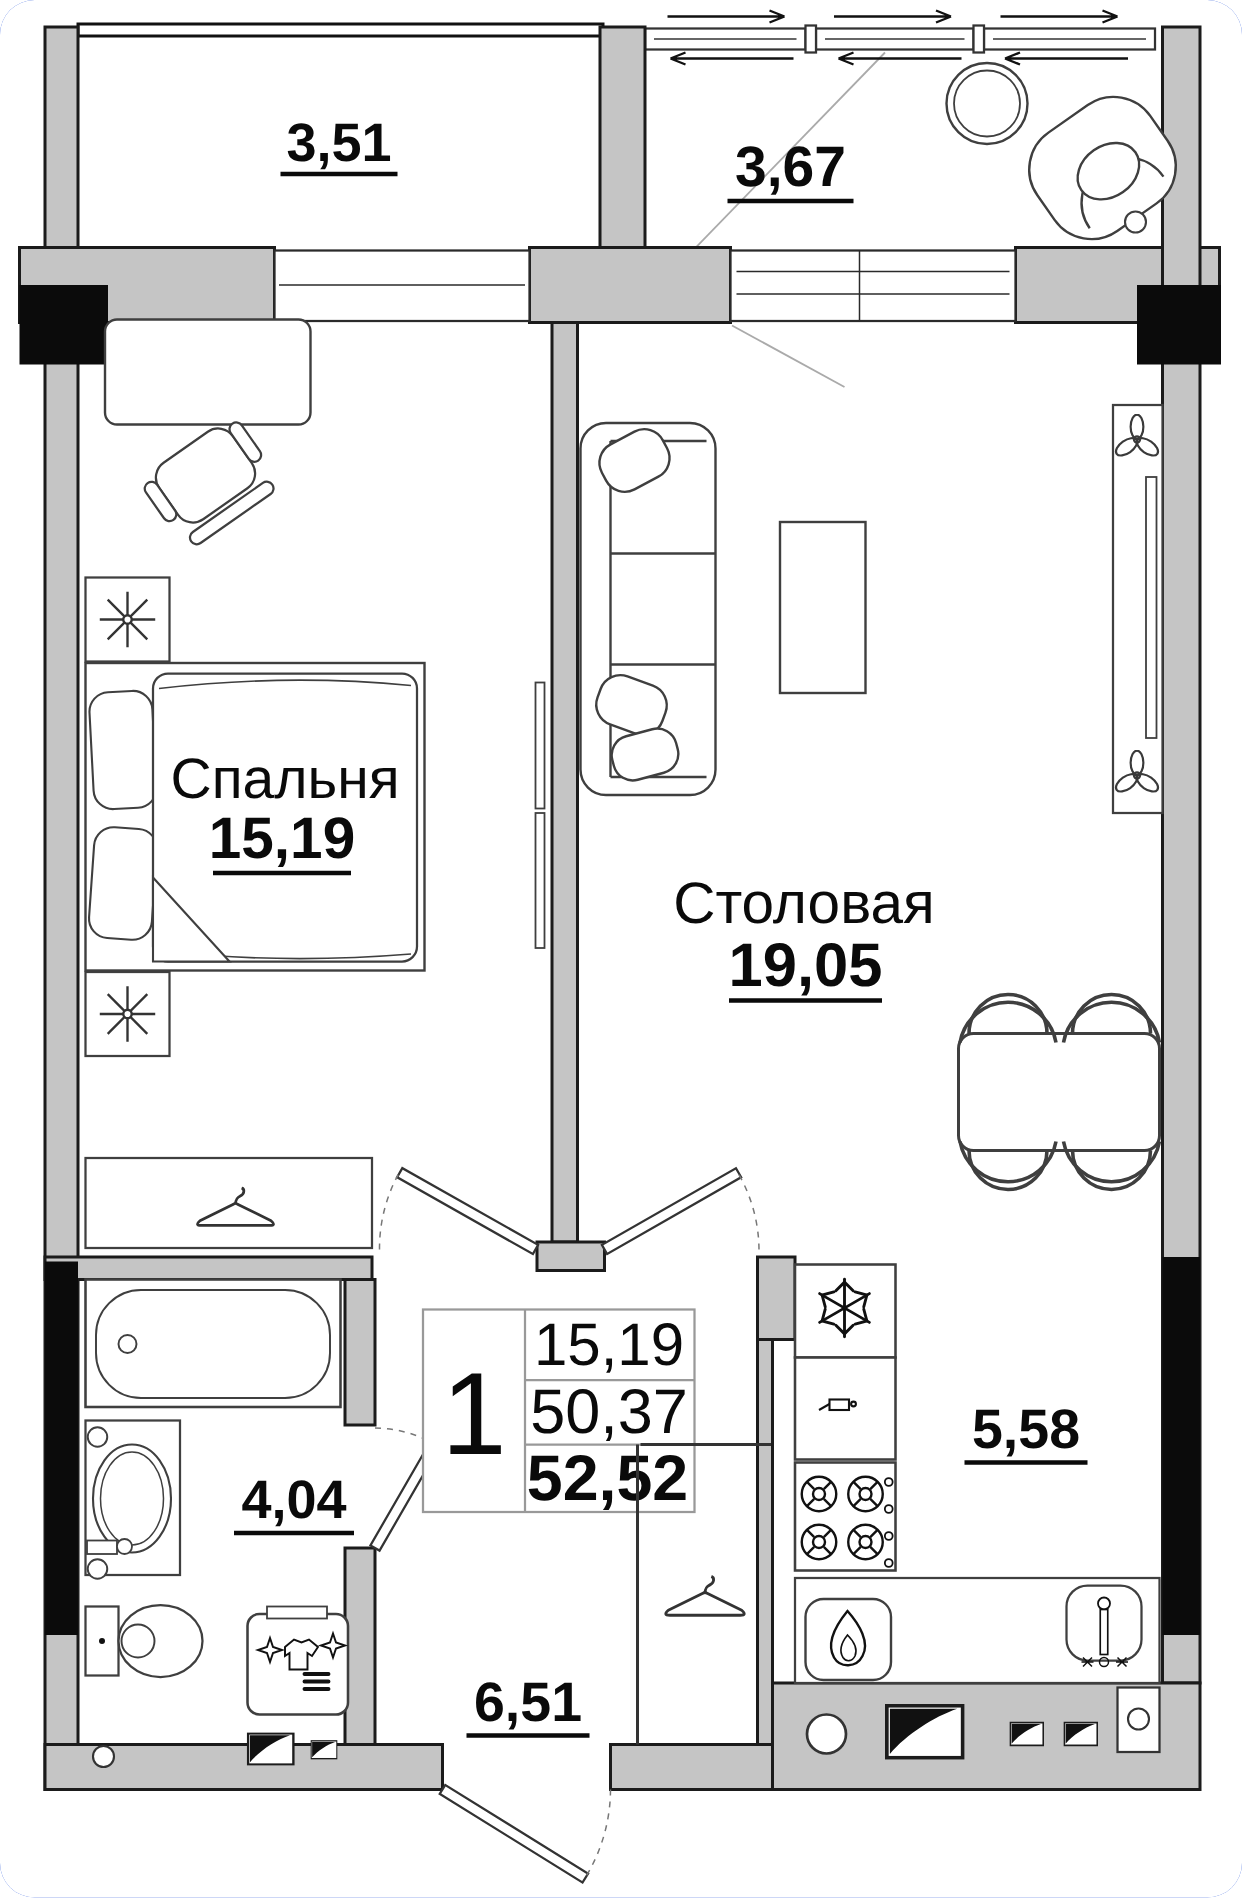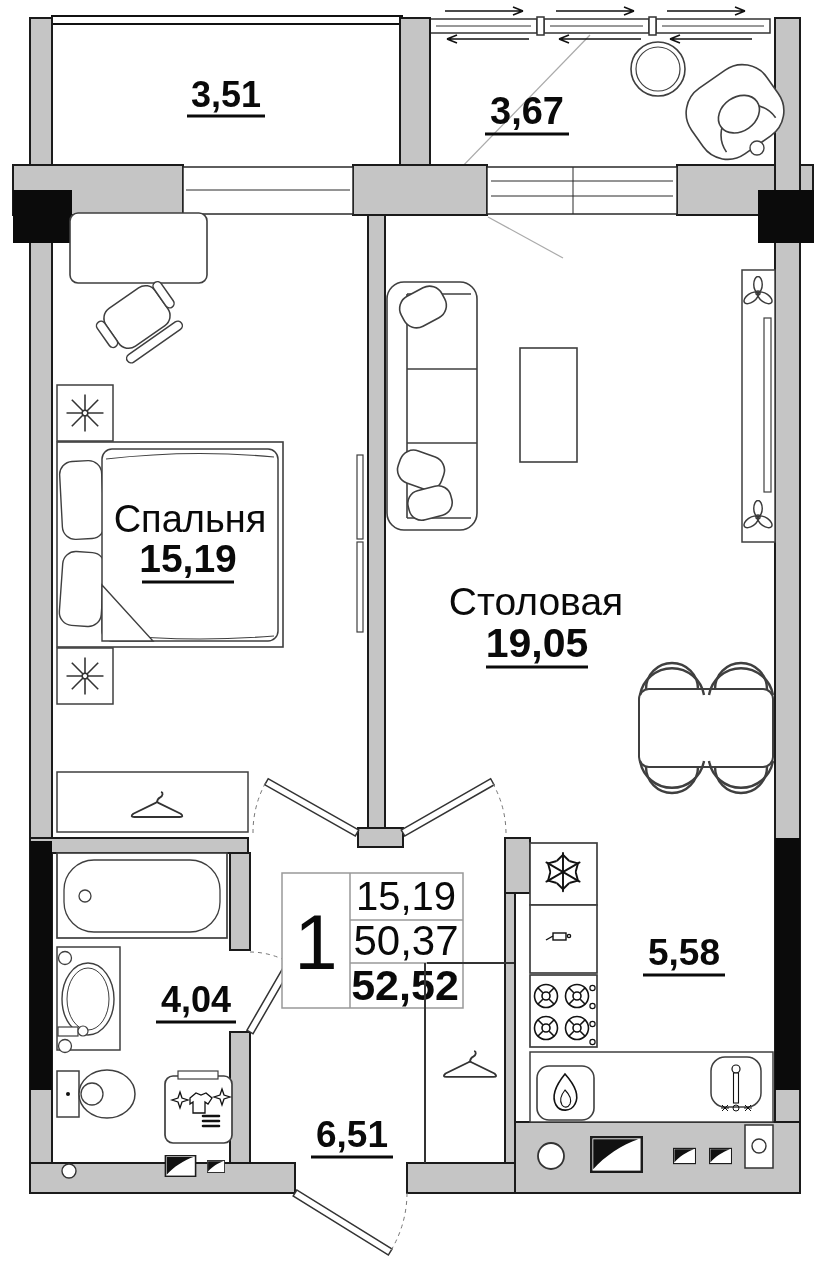--- a/index.html
+++ b/index.html
@@ -1,16 +1,16 @@
 <!DOCTYPE html>
 <html><head>
 <meta charset="utf-8">
 <style>
   html,body{margin:0;padding:0;background:#ffffff;}
-  .plan-wrap{position:relative;width:828px;height:1265px;background:#1d4ed8;overflow:hidden;}
+  .plan-wrap{position:relative;width:828px;height:1265px;background:#1d4ed8;overflow:hidden;border-radius:23px;}
   svg{display:block;}
   text{font-family:"Liberation Sans","DejaVu Sans",sans-serif;fill:#0a0a0a;}
   .bold{font-weight:bold;}
 </style>
 </head>
 <body>
 
 <div class="plan-wrap">
 <svg width="828" height="1265" viewBox="0 0 828 1265">
   <defs>

